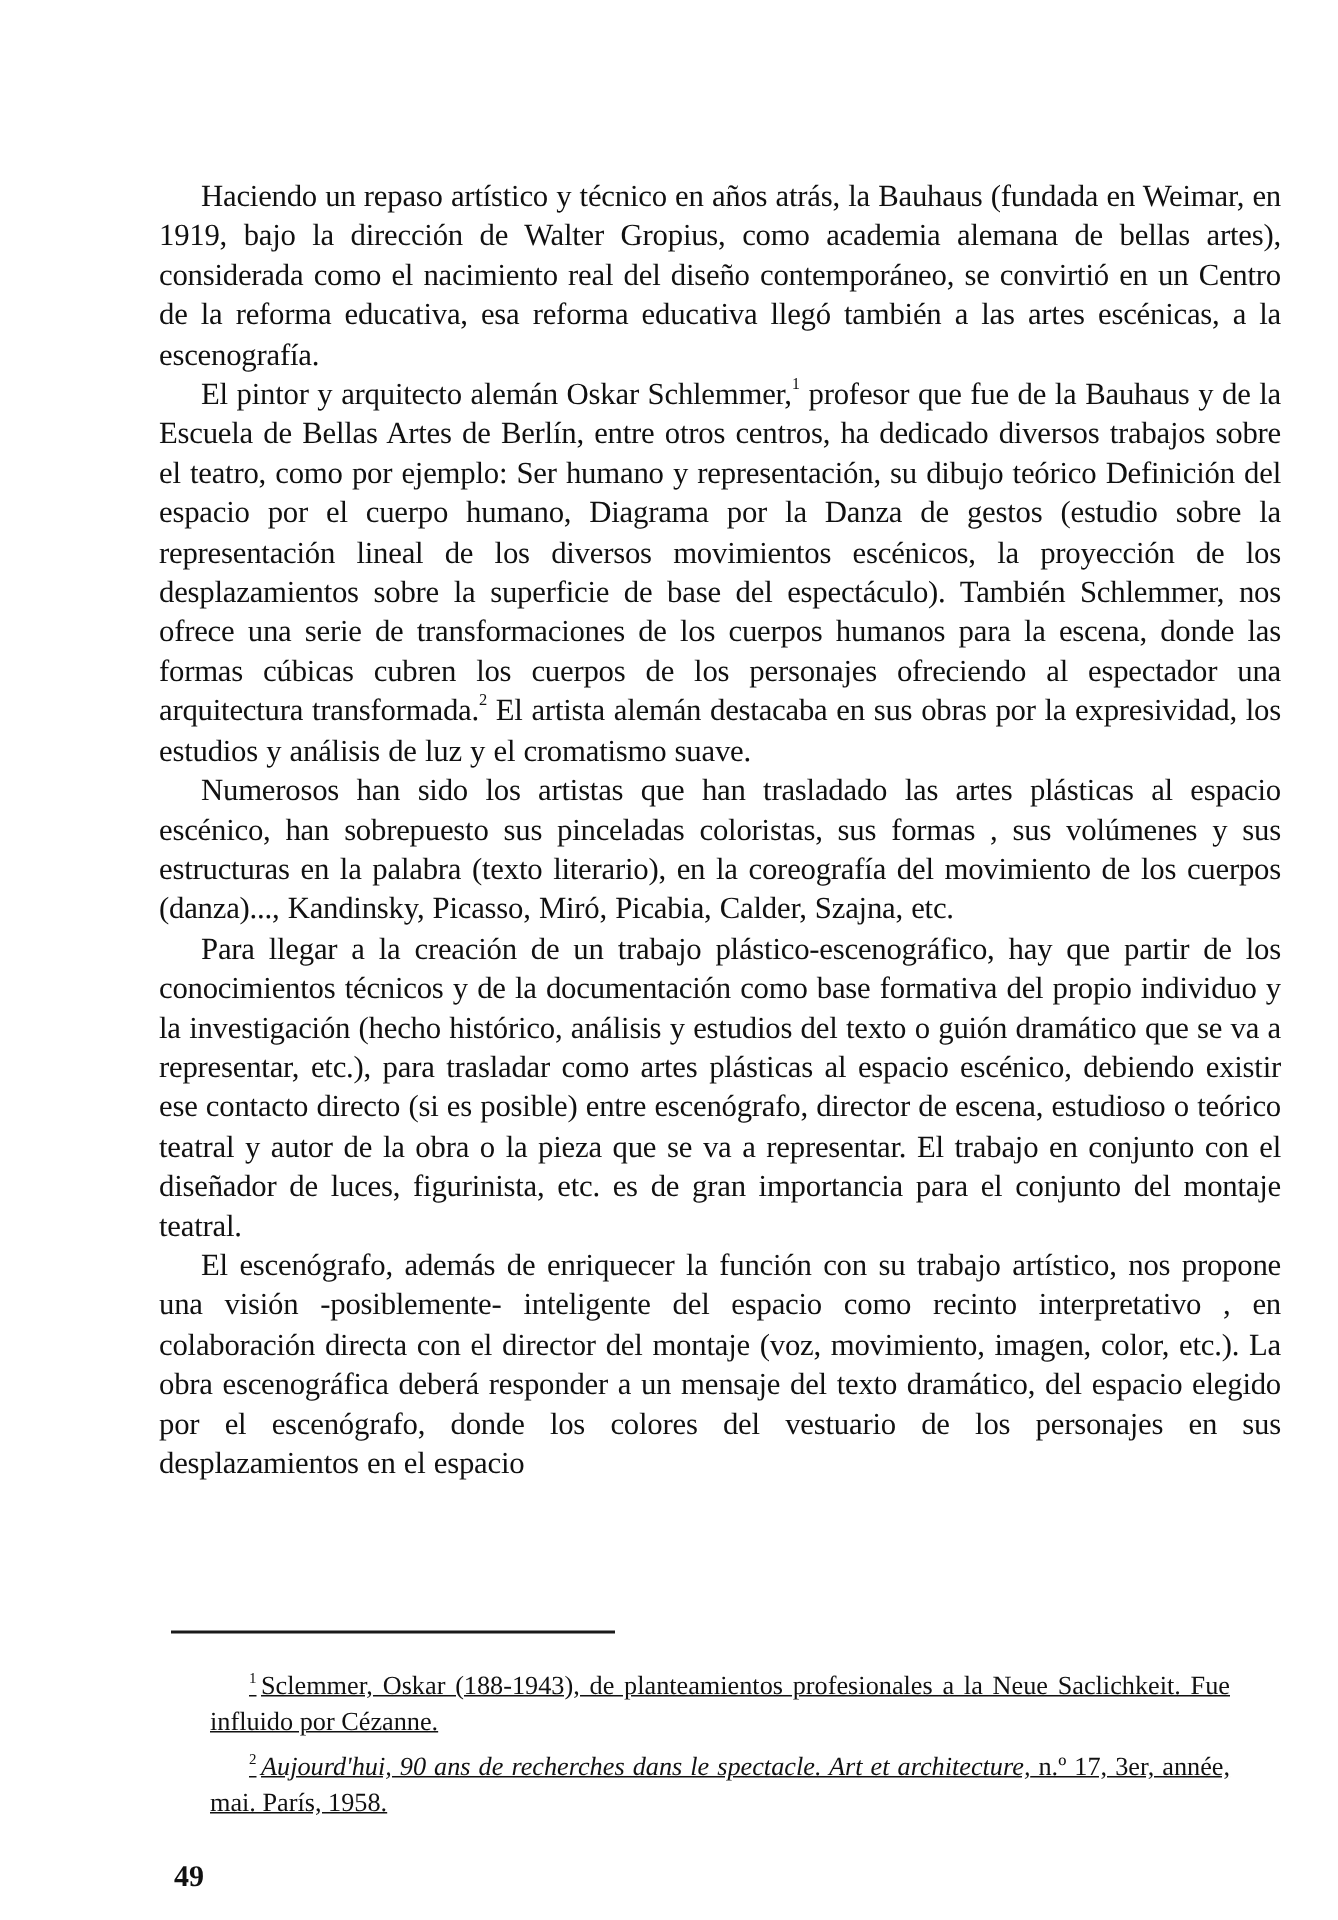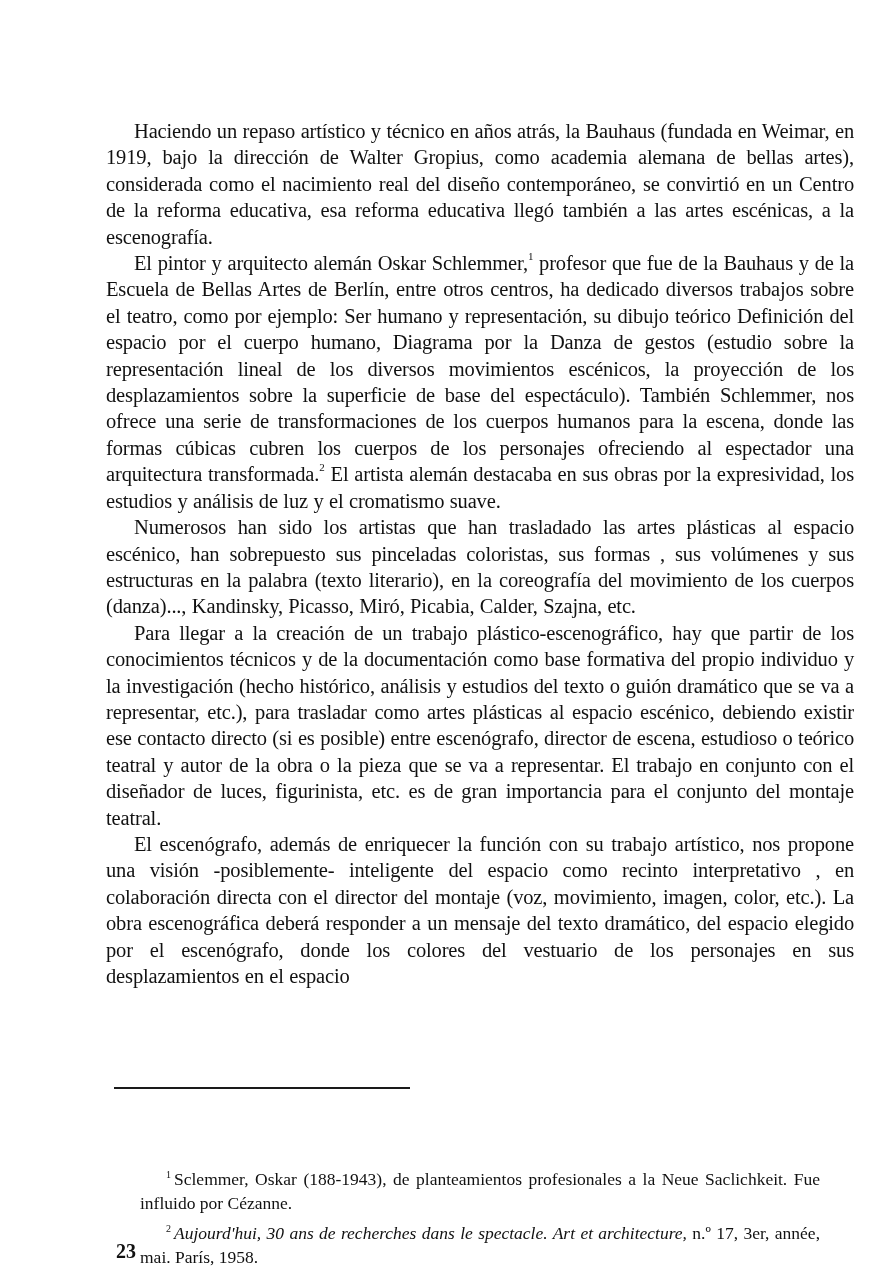--- a/index.html
+++ b/index.html
@@ -47,25 +47,26 @@
       position: absolute;
       left: 114px;
       top: 1087px;
       width: 296px;
       height: 2px;
       background: #1a1a1a;
     }
     .footnotes {
       position: absolute;
       left: 140px;
-      top: 1167px;
+      top: 1111px;
       width: 680px;
       font-size: 17.5px;
       line-height: 24px;
       text-align: justify;
+      text-decoration: underline;
     }
     .footnotes p {
       margin: 0 0 6px 0;
       text-indent: 26px;
     }
     .footnotes .fn-mark {
       font-size: 10px;
       vertical-align: super;
       line-height: 0;
       margin-right: 3px;
@@ -91,18 +92,18 @@
     <p><span>El pintor y arquitecto alemán Oskar Schlemmer,</span><sup class="fnref">1</sup><span> profesor que fue de la Bauhaus y de la Escuela de Bellas Artes de Berlín, entre otros centros, ha dedicado diversos trabajos sobre el teatro, como por ejemplo: Ser humano y representación, su dibujo teórico Definición del espacio por el cuerpo humano, Diagrama por la Danza de gestos (estudio sobre la representación lineal de los diversos movimientos escénicos, la proyección de los desplazamientos sobre la superficie de base del espectáculo). También Schlemmer, nos ofrece una serie de transformaciones de los cuerpos humanos para la escena, donde las formas cúbicas cubren los cuerpos de los personajes ofreciendo al espectador una arquitectura transformada.</span><sup class="fnref">2</sup><span> El artista alemán destacaba en sus obras por la expresividad, los estudios y análisis de luz y el cromatismo suave.</span></p>
     <p>Numerosos han sido los artistas que han trasladado las artes plásticas al espacio escénico, han sobrepuesto sus pinceladas coloristas, sus formas , sus volúmenes y sus estructuras en la palabra (texto literario), en la coreografía del movimiento de los cuerpos (danza)..., Kandinsky, Picasso, Miró, Picabia, Calder, Szajna, etc.</p>
     <p>Para llegar a la creación de un trabajo plástico-escenográfico, hay que partir de los conocimientos técnicos y de la documentación como base formativa del propio individuo y la investigación (hecho histórico, análisis y estudios del texto o guión dramático que se va a representar, etc.), para trasladar como artes plásticas al espacio escénico, debiendo existir ese contacto directo (si es posible) entre escenógrafo, director de escena, estudioso o teórico teatral  y autor de la obra o la pieza que se va a representar. El trabajo en conjunto con el diseñador de luces, figurinista, etc. es de gran importancia para el conjunto del montaje teatral.</p>
     <p>El escenógrafo, además de enriquecer la función con su trabajo artístico, nos propone una visión -posiblemente- inteligente del espacio como recinto interpretativo , en colaboración directa con el director del montaje (voz, movimiento, imagen, color, etc.). La obra escenográfica deberá responder a un mensaje del texto dramático, del espacio elegido por el escenógrafo, donde los colores del vestuario de los personajes en sus desplazamientos en el espacio</p>
   </div>
 
   <div class="footnote-rule"></div>
 
   <div class="footnotes">
     <p><span class="fn-mark">1</span><span>Sclemmer, Oskar (188-1943), de planteamientos profesionales a la Neue Saclichkeit. Fue influido por Cézanne.</span></p>
-    <p><span class="fn-mark">2</span><span class="italic">Aujourd'hui, 30 ans de recherches dans le spectacle. Art et architecture,</span><span> n.º 17, 3er, année, mai. París, 1958.</span></p>
+    <p><span class="fn-mark">2</span><span class="italic">Aujourd'hui, 90 ans de recherches dans le spectacle. Art et architecture,</span><span> n.º 17, 3er, année, mai. París, 1958.</span></p>
   </div>
 
-  <div class="page-number">23</div>
+  <div class="page-number">49</div>
 
 </div>
 
 </body></html>

